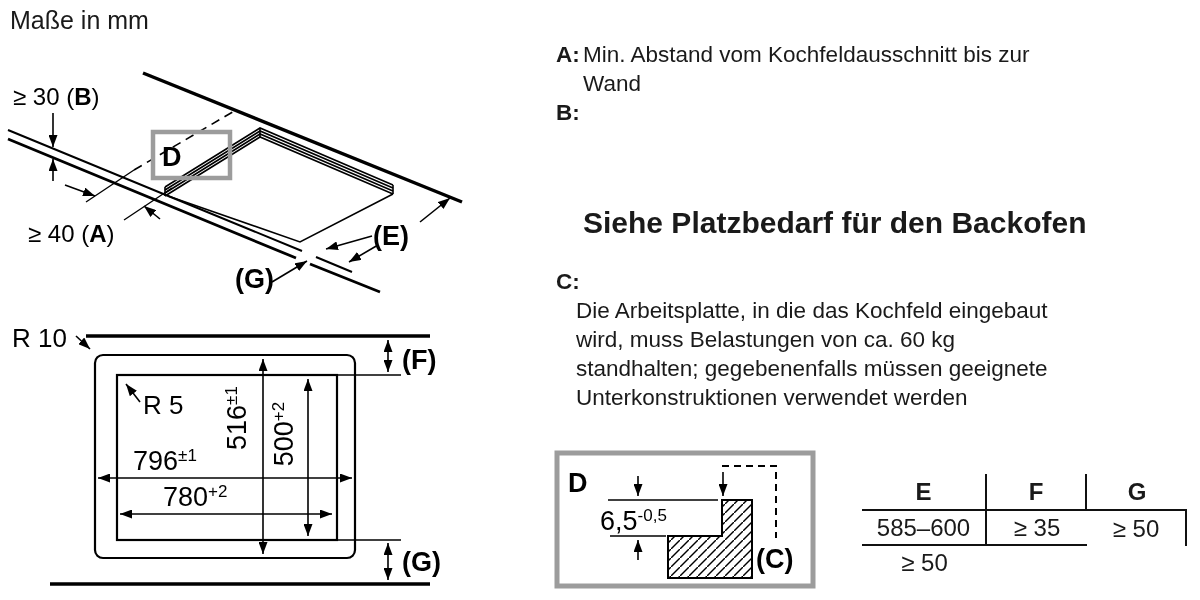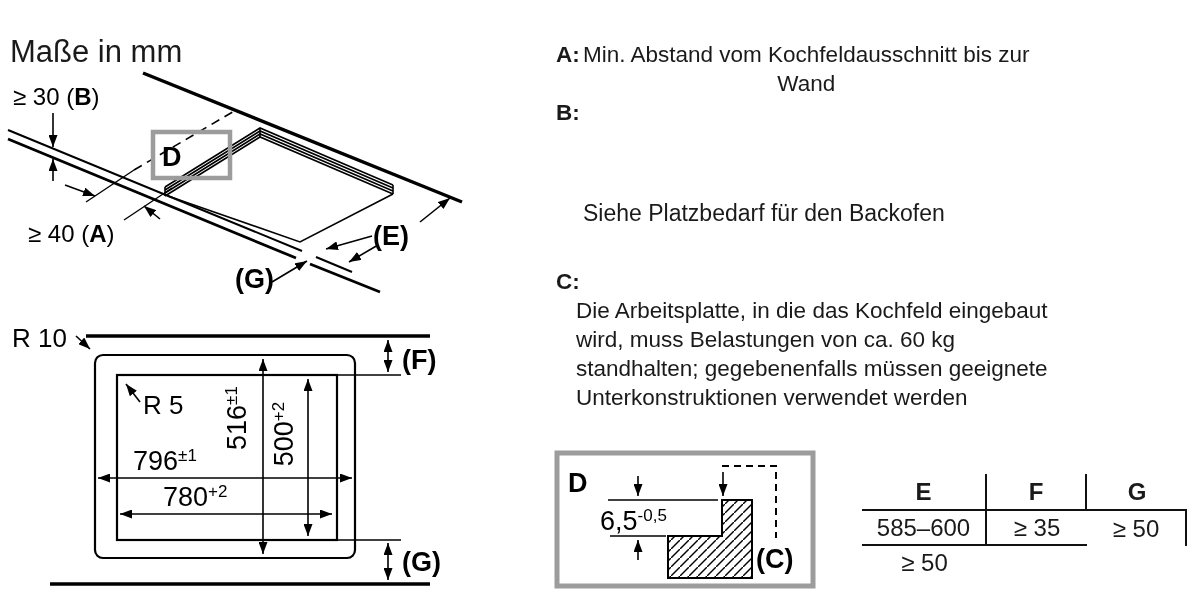--- a/index.html
+++ b/index.html
@@ -2,27 +2,27 @@
 <html><head>
 <meta charset="utf-8">
 <style>
   html,body{margin:0;padding:0;}
   body{
     width:1200px;height:600px;position:relative;overflow:hidden;
     background:#ffffff;color:#1a1a1a;
     font-family:"Liberation Sans", sans-serif;
   }
   .abs{position:absolute;}
-  #title{left:10px;top:6px;font-size:31px;line-height:28px;margin-top:32px;}
+  #title{left:10px;top:6px;font-size:25px;line-height:28px;}
   
   #notes-ab{left:556px;top:40px;}
   .note-item{display:flex;align-items:flex-start;}
   .note-key{width:27px;flex:0 0 27px;font-weight:bold;font-size:22.5px;line-height:29px;}
-  .note-body{font-size:22.5px;line-height:29px;white-space:pre-line;text-align:center;}
-  #note-see{left:583px;top:199px;font-size:23px;line-height:29px;}
+  .note-body{font-size:22.5px;line-height:29px;white-space:pre-line;}
+  #note-see{left:583px;top:208px;font-size:30px;line-height:29px;font-weight:bold;}
   #notes-c{left:556px;top:267px;}
   .cbody{font-size:22.5px;line-height:29px;white-space:pre-line;margin-left:20px;}
   
   #spec-table{left:862px;top:474px;display:grid;
     grid-template-columns:125px 100px 100px;
     grid-template-rows:37px 35px 34px;}
   #spec-table > div{display:flex;align-items:center;justify-content:center;
     font-size:24px;}
   .th{font-weight:bold;}
   .br{border-right:2px solid #111;}

